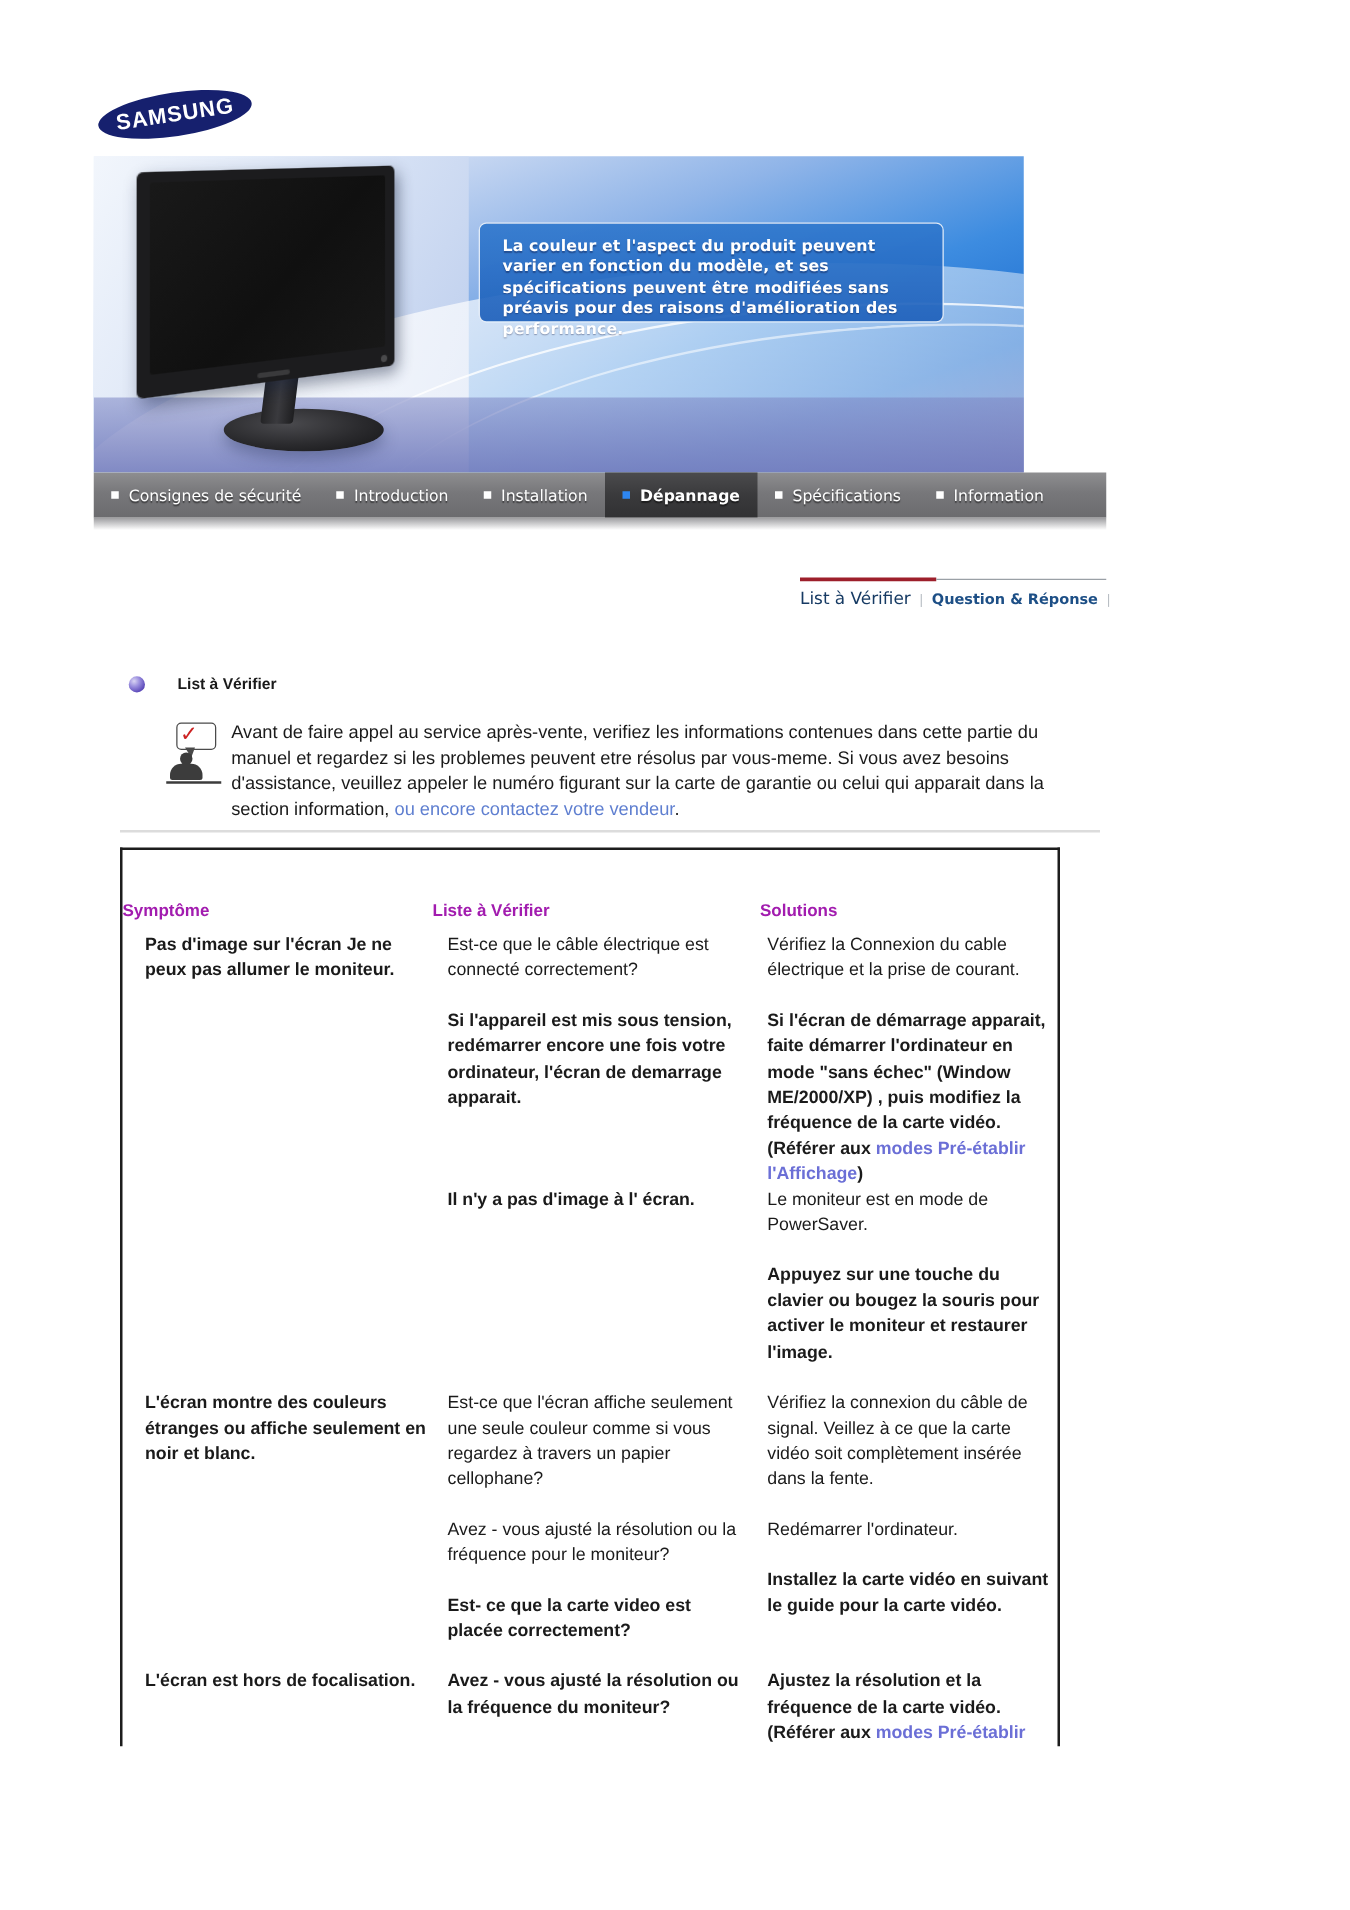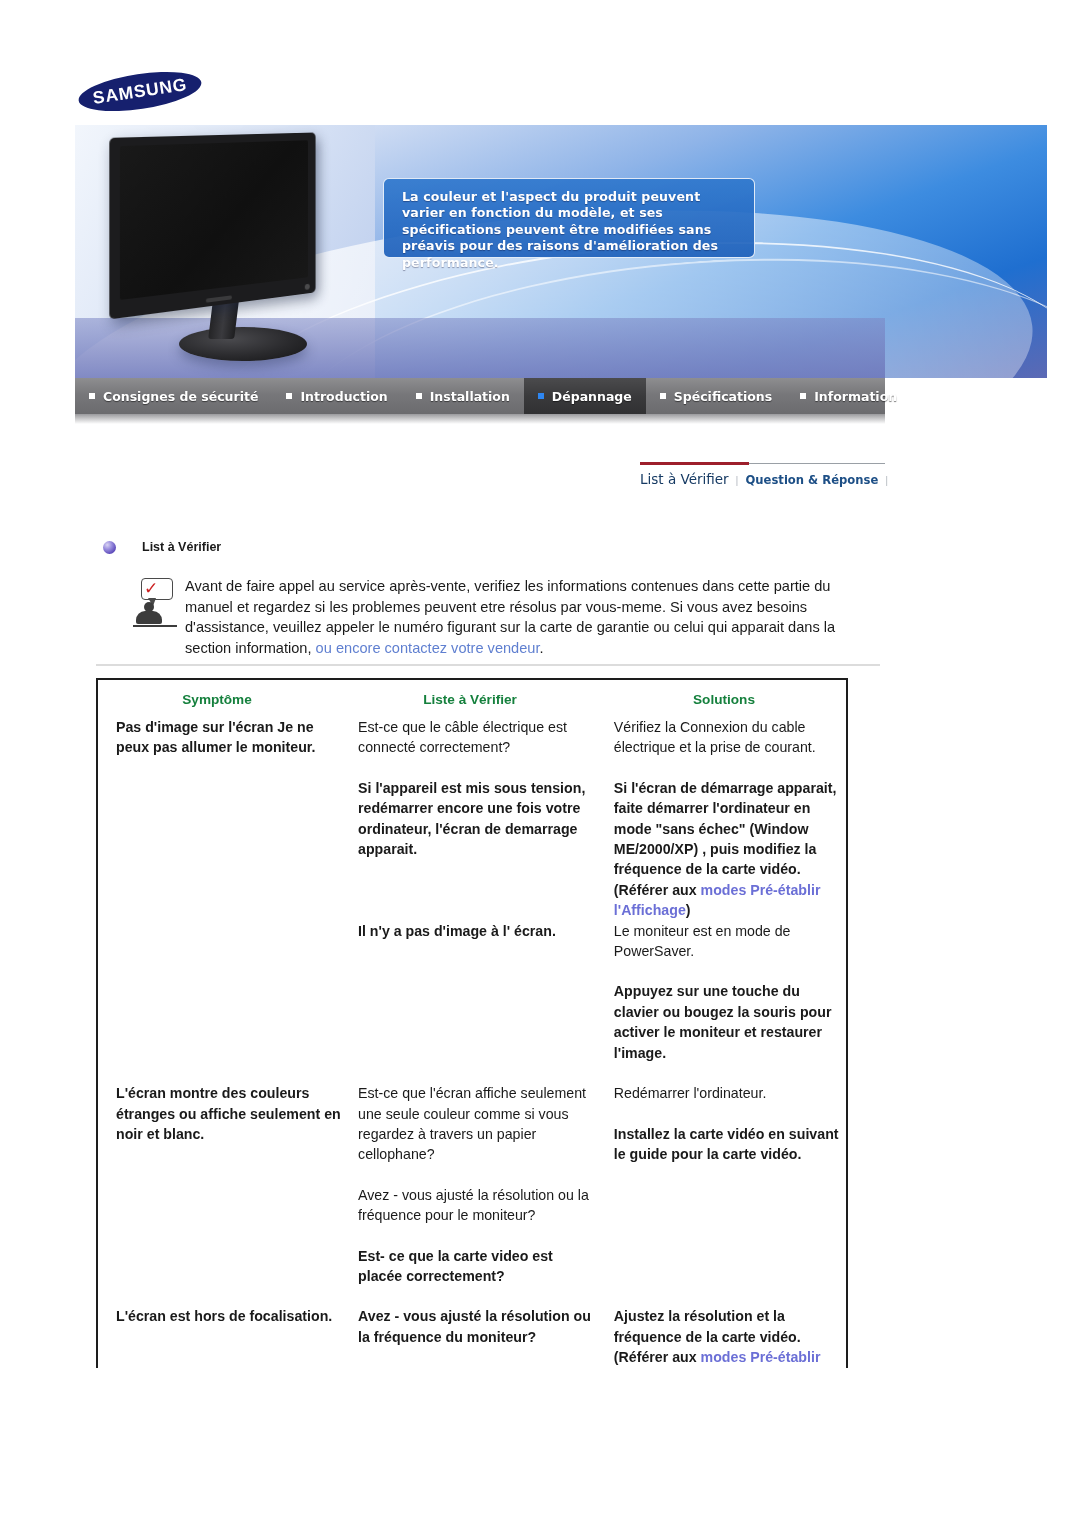--- a/index.html
+++ b/index.html
@@ -45,21 +45,21 @@
     font-weight: bold;
     font-size: 17.5px;
     letter-spacing: 0.8px;
   }
 
   
   .hero {
     position: absolute;
     left: 75px;
     top: 125px;
-    width: 972px;
+    width: 744px;
     height: 253px;
     overflow: hidden;
     background: linear-gradient(160deg,#eef3fb 0%, #cfdcf3 18%, #8fb4e8 40%, #3d8ce0 62%, #1f6fd0 80%, #5c69b4 100%);
   }
   .hero-bg-left {
     position: absolute;
     left: 0; top: 0;
     width: 300px; height: 253px;
     background: linear-gradient(120deg,#f2f6fc 0%, #dbe5f6 45%, #b9cbec 100%);
   }
@@ -192,21 +192,21 @@
     align-items: stretch;
   }
   .nav-item {
     display: flex;
     align-items: center;
     gap: 8px;
     padding: 0 14px;
     color: #ffffff;
     font-size: 12.5px;
     font-family: "DejaVu Sans", sans-serif;
-    font-weight: bold;
+    font-weight: normal;
     white-space: nowrap;
     text-shadow: 0 1px 1px rgba(0,0,0,0.5);
   }
   .nav-item .sq {
     width: 6px; height: 6px;
     background: #ffffff;
     display: inline-block;
     flex: none;
   }
   .nav-item.active {
@@ -383,23 +383,23 @@
     box-sizing: border-box;
     background: #ffffff;
   }
   .tbl-head {
     display: flex;
     padding: 12px 0 10px 0;
   }
   .th {
     font-size: 13.6px;
     font-weight: bold;
-    color: #15803d;
-    text-align: center;
+    color: #a21caf;
     font-family: "Liberation Sans", sans-serif;
+    margin-top: 29px;
   }
   .c1 { width: 248px; box-sizing: border-box; padding-right: 10px; }
   .c2 { width: 262px; box-sizing: border-box; padding-right: 14px; }
   .c3 { width: 238px; box-sizing: border-box; padding-right: 6px; }
 
   .tbl-body { padding: 0 0 0 18px; }
   .trow { display: flex; }
   .cell {
     font-size: 14.2px;
     line-height: 20.4px;
@@ -538,20 +538,21 @@
     <div class="trow">
       <div class="cell c1">
         <p>L'écran montre des couleurs étranges ou affiche seulement en noir et blanc.</p>
       </div>
       <div class="cell c2">
         <p>Est-ce que l'écran affiche seulement une seule couleur comme si vous regardez à travers un papier cellophane?</p>
         <p>Avez - vous ajusté la résolution ou la fréquence pour le moniteur?</p>
         <p>Est- ce que la carte video est placée correctement?</p>
       </div>
       <div class="cell c3">
+        <p>Vérifiez la connexion du câble de signal. Veillez à ce que la carte vidéo soit complètement insérée dans la fente.</p>
         <p style="">Redémarrer l'ordinateur.</p>
         <p>Installez la carte vidéo en suivant le guide pour la carte vidéo.</p>
       </div>
     </div>
 
     <div class="pad-row"></div>
 
     <div class="trow">
       <div class="cell c1">
         <p>L'écran est hors de focalisation.</p>

